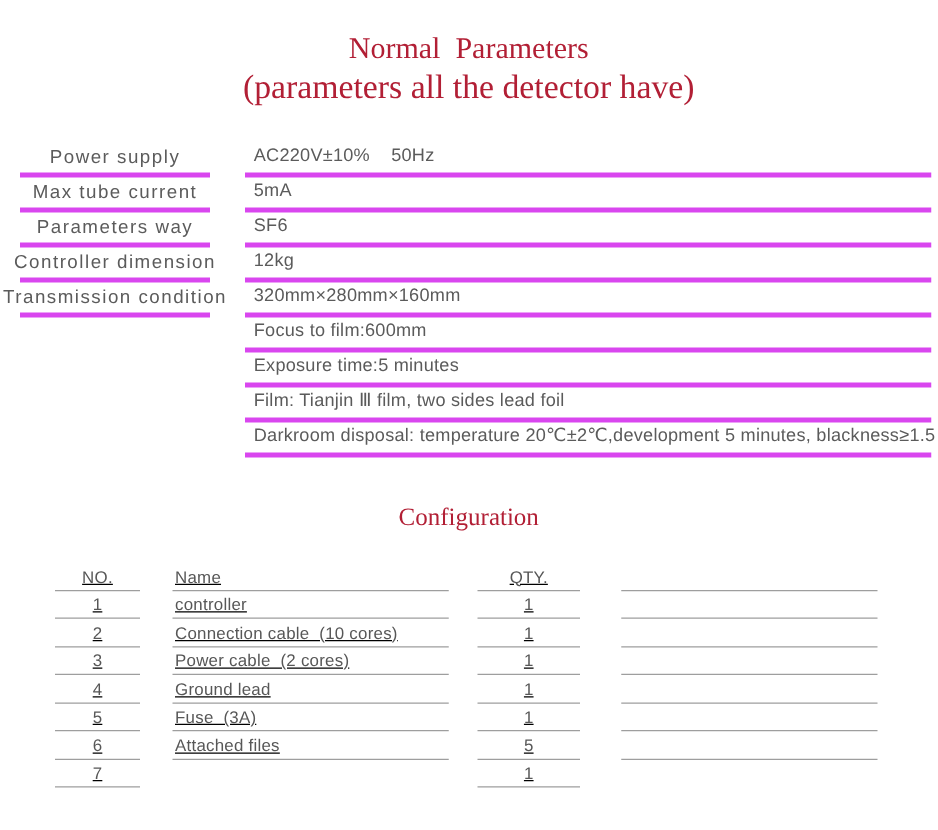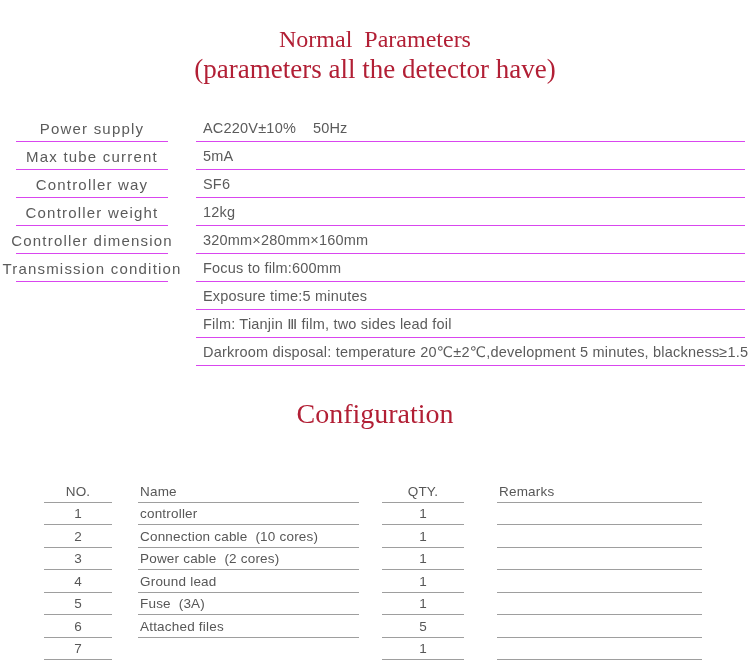--- a/index.html
+++ b/index.html
@@ -7,37 +7,37 @@
     position:relative;width:750px;height:664px;background:#ffffff;overflow:hidden;
     font-family:"Liberation Sans","DejaVu Sans",sans-serif;
   }
   
   .heading{
     position:absolute;left:0;width:750px;text-align:center;color:#b21f35;
     font-family:"Liberation Serif","DejaVu Serif",serif;font-weight:normal;white-space:pre;
   }
   .heading.line1{top:26px;font-size:24px;line-height:26px;}
   .heading.line2{top:56px;font-size:27px;line-height:26px;}
-  .heading.config{top:400px;font-size:28px;line-height:28px;}
+  .heading.config{top:400px;font-size:20px;line-height:28px;}
   
   .pcol{position:absolute;top:114px;}
   .pcol.left{left:16px;width:152px;}
   .pcol.right{left:196px;width:549px;}
   .prow{
-    height:28px;box-sizing:border-box;border-bottom:1px solid #d946ef;
+    height:28px;box-sizing:border-box;border-bottom:4px solid #d946ef;
     display:flex;align-items:flex-end;color:#5b5b5b;white-space:pre;overflow:visible;
   }
   .pcol.left .prow{
     justify-content:center;font-size:15px;letter-spacing:1.2px;padding-bottom:4px;
   }
   .pcol.right .prow{
     font-size:14.5px;padding:0 0 5px 7px;letter-spacing:0.2px;
   }
   
-  .ccol{position:absolute;top:480px;}
+  .ccol{position:absolute;top:450px;text-decoration:underline;}
   .ccol.no{left:44px;width:68px;}
   .ccol.name{left:138px;width:221px;}
   .ccol.qty{left:382px;width:82px;}
   .ccol.remarks{left:497px;width:205px;}
   .crow{
     height:22.5px;box-sizing:border-box;border-bottom:1px solid #9e9e9e;
     display:flex;align-items:flex-end;color:#575757;font-size:13.5px;
     white-space:pre;padding-bottom:3px;letter-spacing:0.2px;
   }
   .ccol.no .crow,.ccol.qty .crow{justify-content:center;}
@@ -48,22 +48,21 @@
 
 <div class="page">
 
   <div class="heading line1">Normal  Parameters</div>
   <div class="heading line2">(parameters all the detector have)</div>
 
   <div>
     <div class="pcol left">
       <div class="prow">Power supply</div>
       <div class="prow">Max tube current</div>
-      <div class="prow">Controller way</div>
-      <div class="prow">Controller weight</div>
+      <div class="prow">Parameters way</div>
       <div class="prow">Controller dimension</div>
       <div class="prow">Transmission condition</div>
     </div>
     <div class="pcol right">
       <div class="prow">AC220V±10%    50Hz</div>
       <div class="prow">5mA</div>
       <div class="prow">SF6</div>
       <div class="prow">12kg</div>
       <div class="prow">320mm×280mm×160mm</div>
       <div class="prow">Focus to film:600mm</div>
@@ -103,21 +102,20 @@
       <div class="crow">1</div>
       <div class="crow">1</div>
       <div class="crow">1</div>
       <div class="crow">1</div>
       <div class="crow">1</div>
       <div class="crow">5</div>
       <div class="crow">1</div>
     </div>
 
     <div class="ccol remarks">
-      <div class="crow">Remarks</div>
       <div class="crow"></div>
       <div class="crow"></div>
       <div class="crow"></div>
       <div class="crow"></div>
       <div class="crow"></div>
       <div class="crow"></div>
       <div class="crow"></div>
     </div>
 
   </div>

